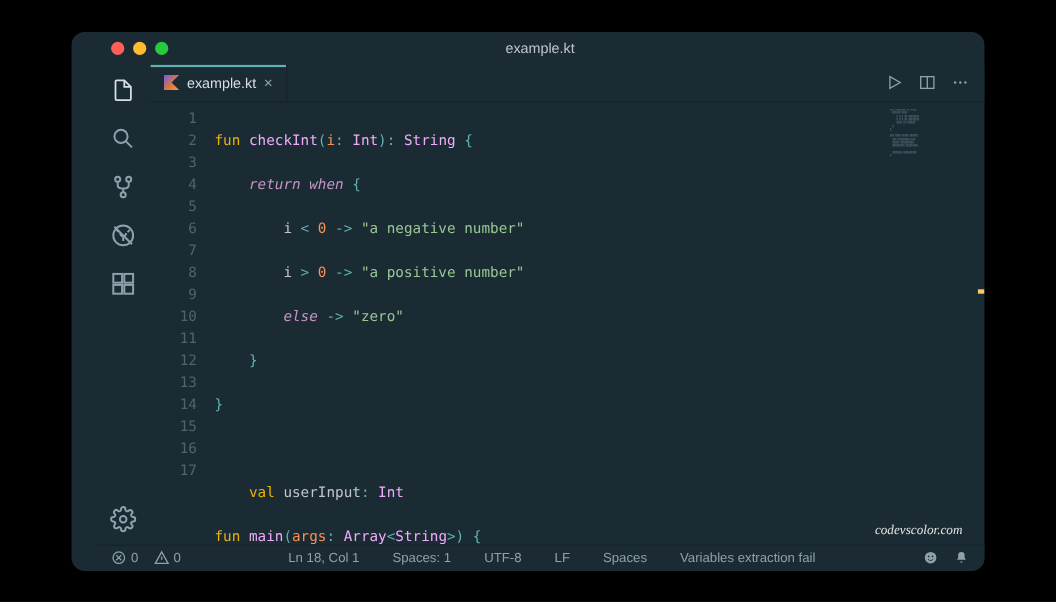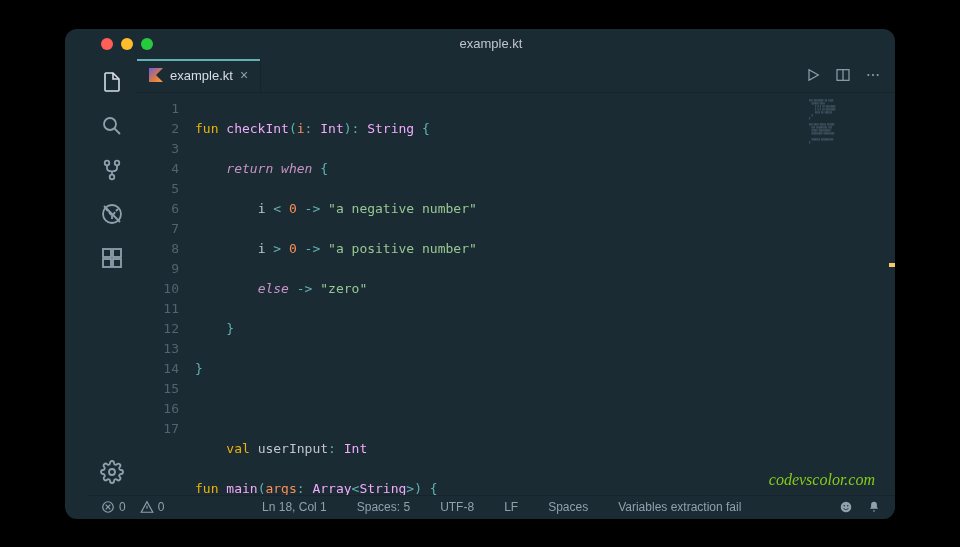--- a/index.html
+++ b/index.html
@@ -182,23 +182,23 @@
     top: 170px;
     width: 6px;
     height: 4px;
     background: #fac863;
   }
   
   .watermark {
     position: absolute;
     right: 20px;
     bottom: 6px;
-    color: #84cc16;
+    color: #e5e5e5;
     font-family: "Brush Script MT", cursive;
-    font-size: 16px;
+    font-size: 12px;
     font-style: italic;
   }
   
   .statusbar {
     height: 24px;
     background: #1b2b34;
     border-top: 1px solid #16232a;
     display: flex;
     align-items: center;
     font-size: 12px;
@@ -373,21 +373,21 @@
     </div>
     <div class="sb-item">
       <svg viewBox="0 0 24 24" fill="none" stroke="currentColor" stroke-width="2">
           <path d="M12 3l10 18H2L12 3z"></path>
           <path d="M12 10v5M12 18h.01"></path>
         </svg>
       <span>0</span>
     </div>
     <div class="center">
       <span class="sb-item">Ln 18, Col 1</span>
-      <span class="sb-item">Spaces: 5</span>
+      <span class="sb-item">Spaces: 1</span>
       <span class="sb-item">UTF-8</span>
       <span class="sb-item">LF</span>
       <span class="sb-item">Spaces</span>
       <span class="sb-item">Variables extraction fail</span>
     </div>
     <div class="right">
       <div class="sb-item">
         <svg viewBox="0 0 24 24" fill="currentColor">
             <circle cx="12" cy="12" r="9"></circle>
             <circle cx="9" cy="10" r="1.3" fill="#1b2b34"></circle>

